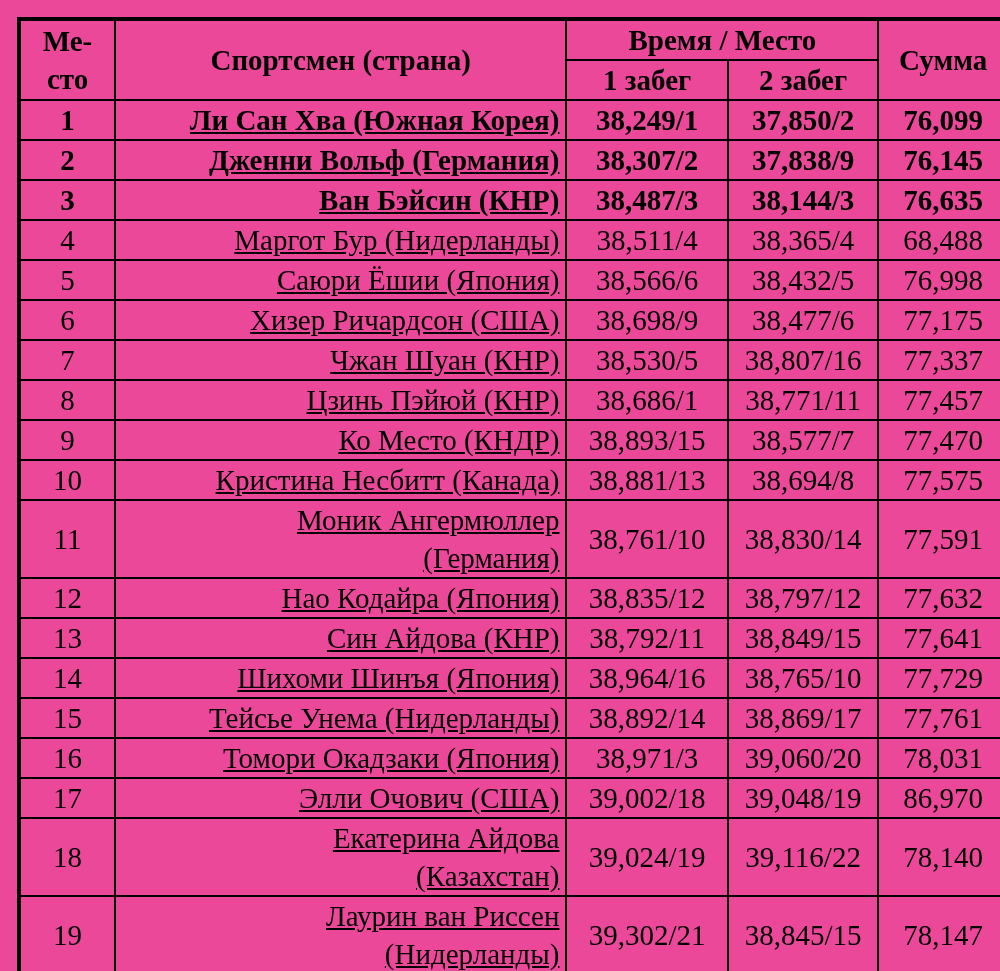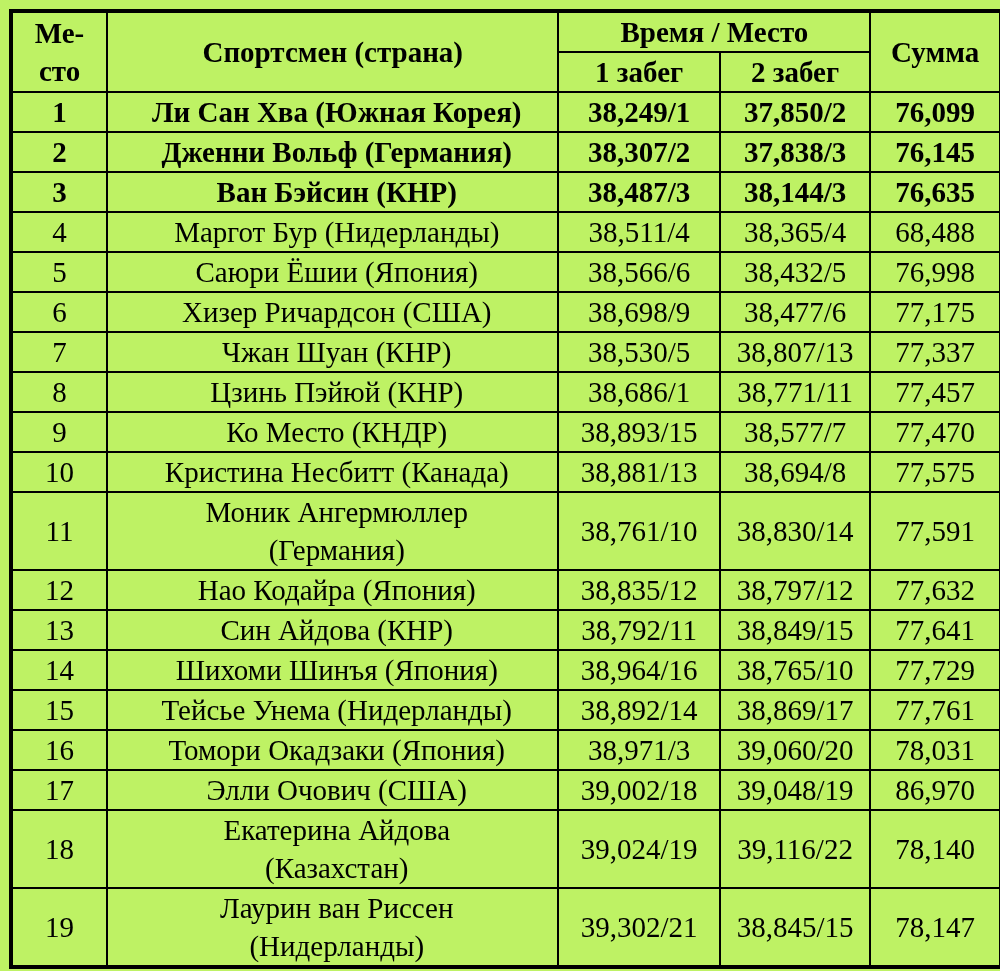--- a/index.html
+++ b/index.html
@@ -6,22 +6,22 @@
     margin: 0;
     padding: 0;
     background: #ffffff;
     color: #000000;
     font-family: "Liberation Serif", "DejaVu Serif", serif;
   }
   .page {
     width: 1000px;
     height: 971px;
     box-sizing: border-box;
-    padding: 9px;
-    background: #bef264;
+    padding: 17px;
+    background: #ec4899;
   }
   table.results {
     width: 994px;
     border-collapse: collapse;
     table-layout: fixed;
     border: 4px solid #000000;
   }
   col.col-place   { width: 9.7%; }
   col.col-athlete { width: 45.6%; }
   col.col-run1    { width: 16.3%; }
@@ -35,23 +35,24 @@
     line-height: 38px;
     text-align: center;
     vertical-align: middle;
     white-space: pre-line;
     overflow: hidden;
   }
   thead th {
     font-weight: bold;
   }
   td.c-athlete {
-    text-align: center;
+    text-align: right;
     padding-left: 14px;
     padding-right: 6px;
+    text-decoration: underline;
   }
   tr.bold td {
     font-weight: bold;
   }
 </style>
 </head>
 <body>
 
 <div class="page">
   <table class="results">
@@ -80,21 +81,21 @@
     <td class="c-place">1</td>
     <td class="c-athlete">Ли Сан Хва (Южная Корея)</td>
     <td class="c-time">38,249/1</td>
     <td class="c-time">37,850/2</td>
     <td class="c-total">76,099</td>
   </tr>
         <tr class="bold">
     <td class="c-place">2</td>
     <td class="c-athlete">Дженни Вольф (Германия)</td>
     <td class="c-time">38,307/2</td>
-    <td class="c-time">37,838/3</td>
+    <td class="c-time">37,838/9</td>
     <td class="c-total">76,145</td>
   </tr>
         <tr class="bold">
     <td class="c-place">3</td>
     <td class="c-athlete">Ван Бэйсин (КНР)</td>
     <td class="c-time">38,487/3</td>
     <td class="c-time">38,144/3</td>
     <td class="c-total">76,635</td>
   </tr>
         <tr>
@@ -115,21 +116,21 @@
     <td class="c-place">6</td>
     <td class="c-athlete">Хизер Ричардсон (США)</td>
     <td class="c-time">38,698/9</td>
     <td class="c-time">38,477/6</td>
     <td class="c-total">77,175</td>
   </tr>
         <tr>
     <td class="c-place">7</td>
     <td class="c-athlete">Чжан Шуан (КНР)</td>
     <td class="c-time">38,530/5</td>
-    <td class="c-time">38,807/13</td>
+    <td class="c-time">38,807/16</td>
     <td class="c-total">77,337</td>
   </tr>
         <tr>
     <td class="c-place">8</td>
     <td class="c-athlete">Цзинь Пэйюй (КНР)</td>
     <td class="c-time">38,686/1</td>
     <td class="c-time">38,771/11</td>
     <td class="c-total">77,457</td>
   </tr>
         <tr>

